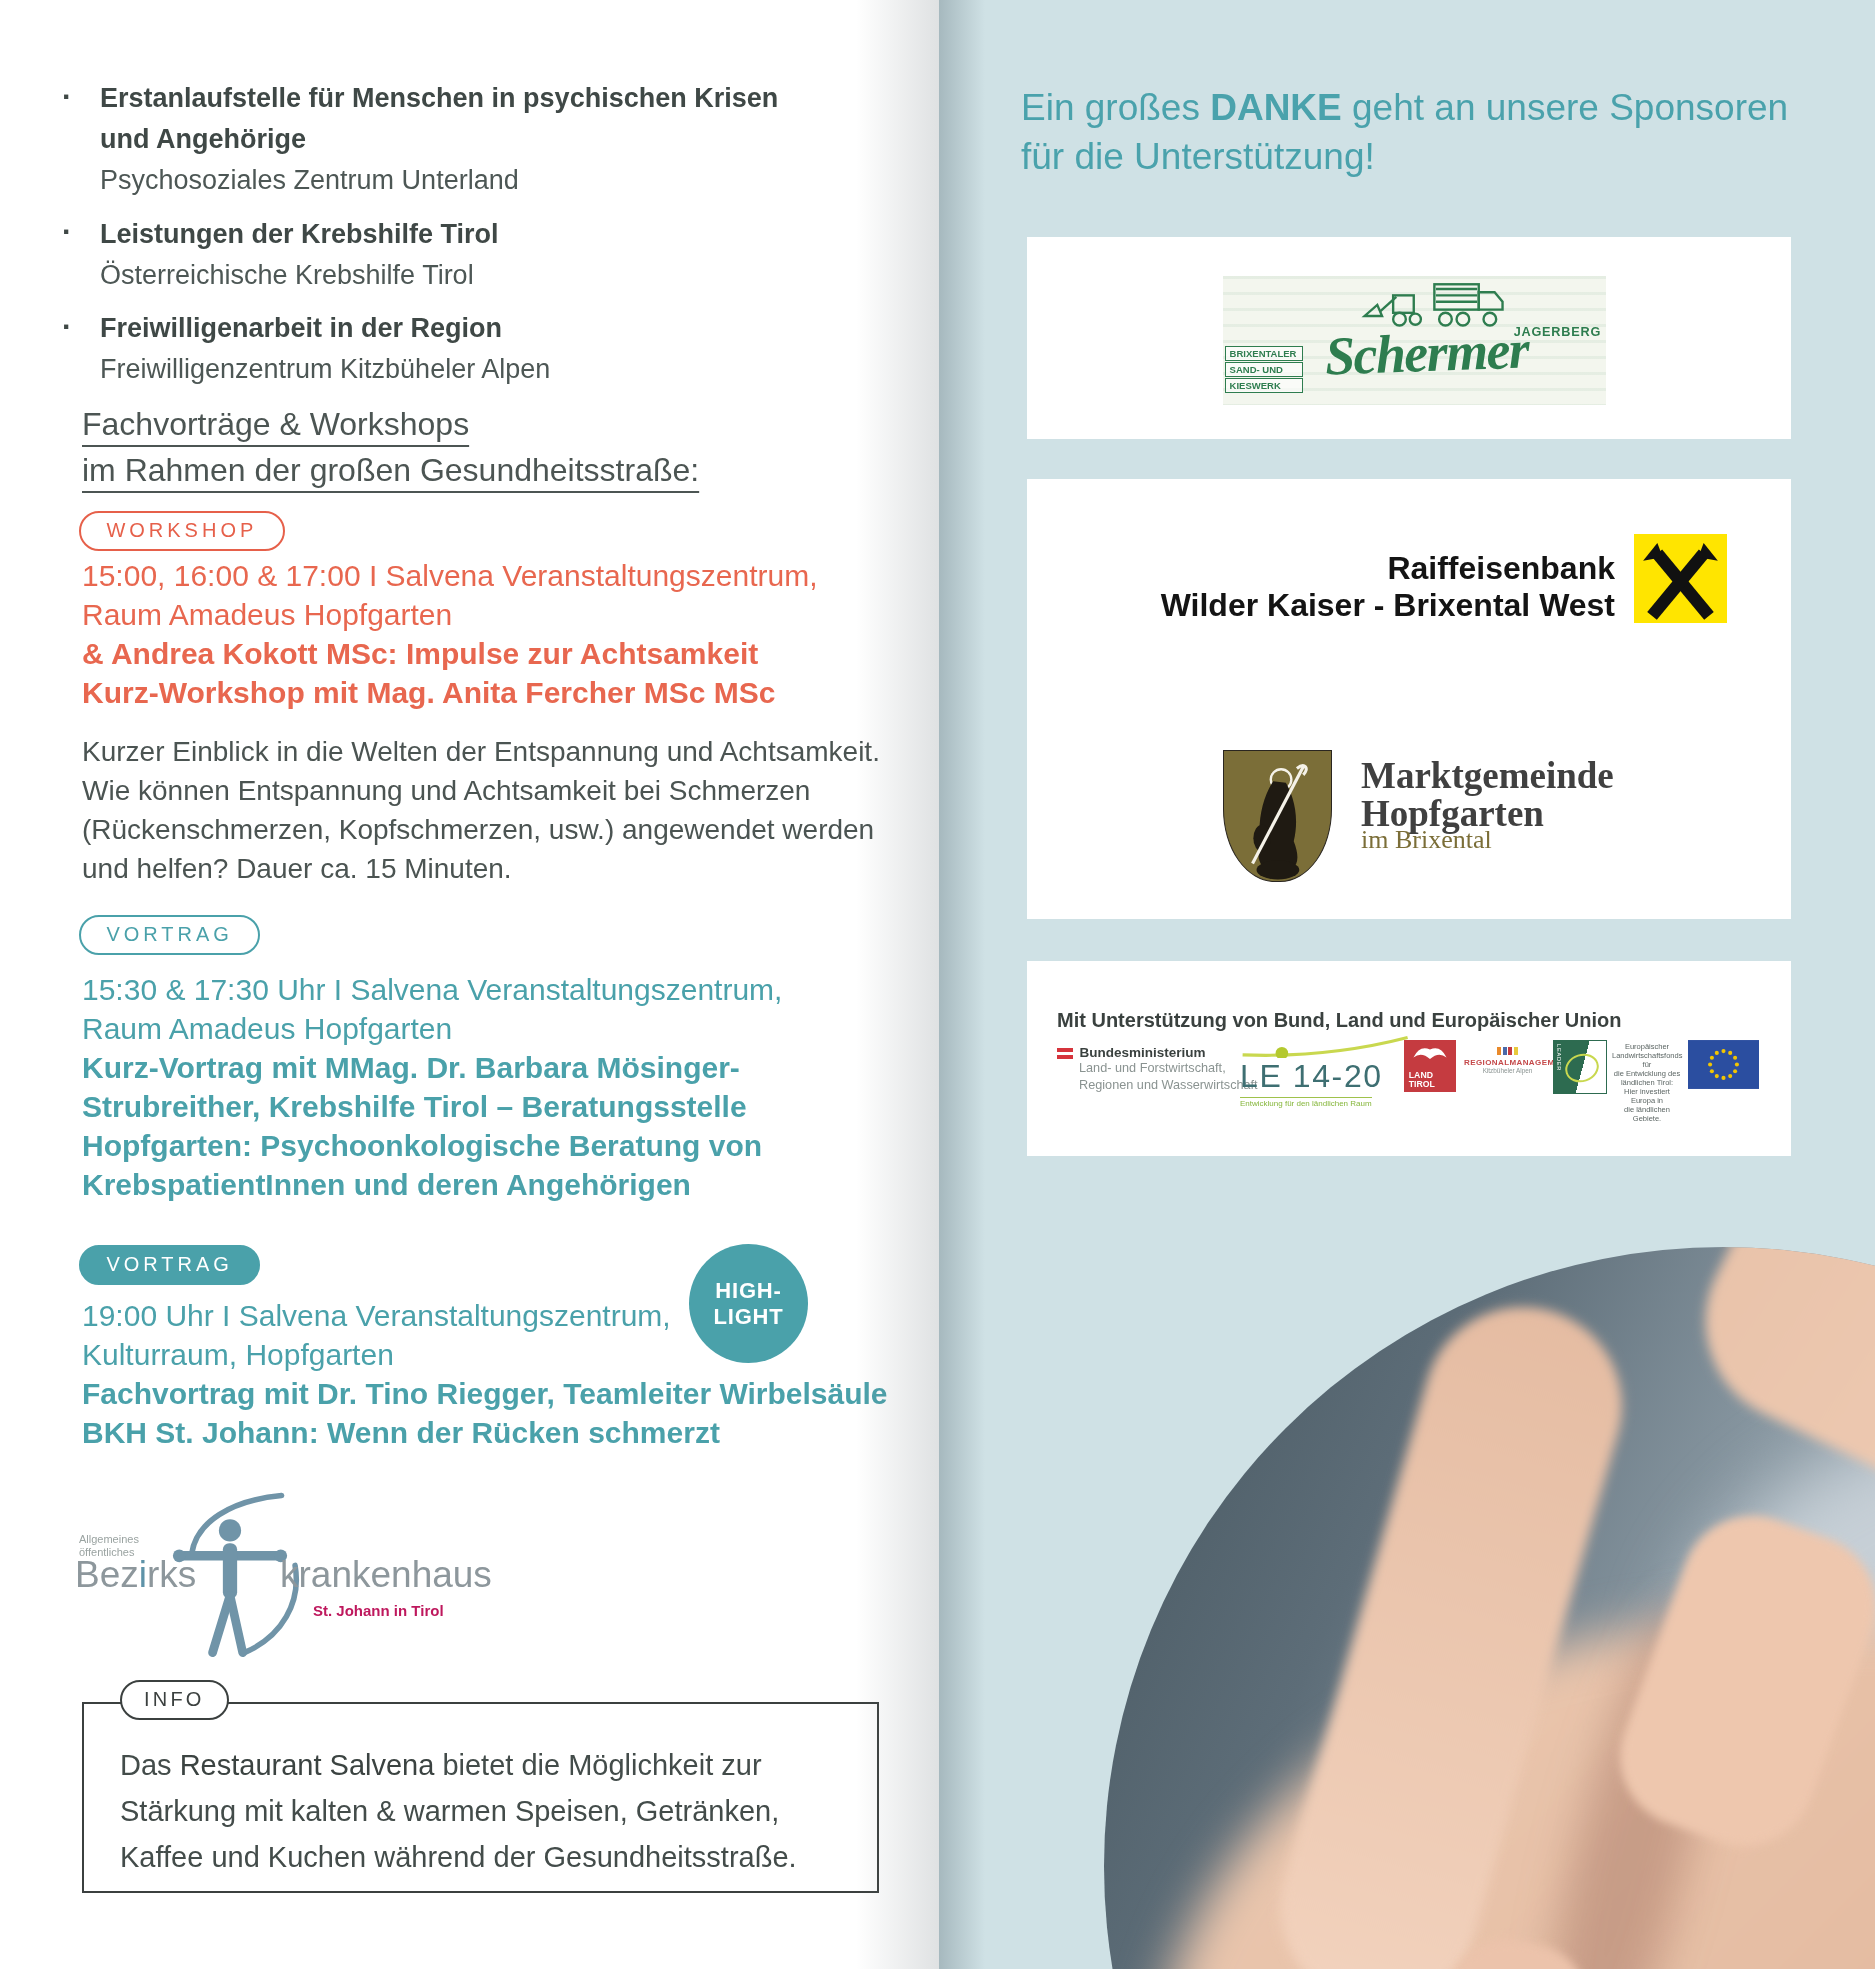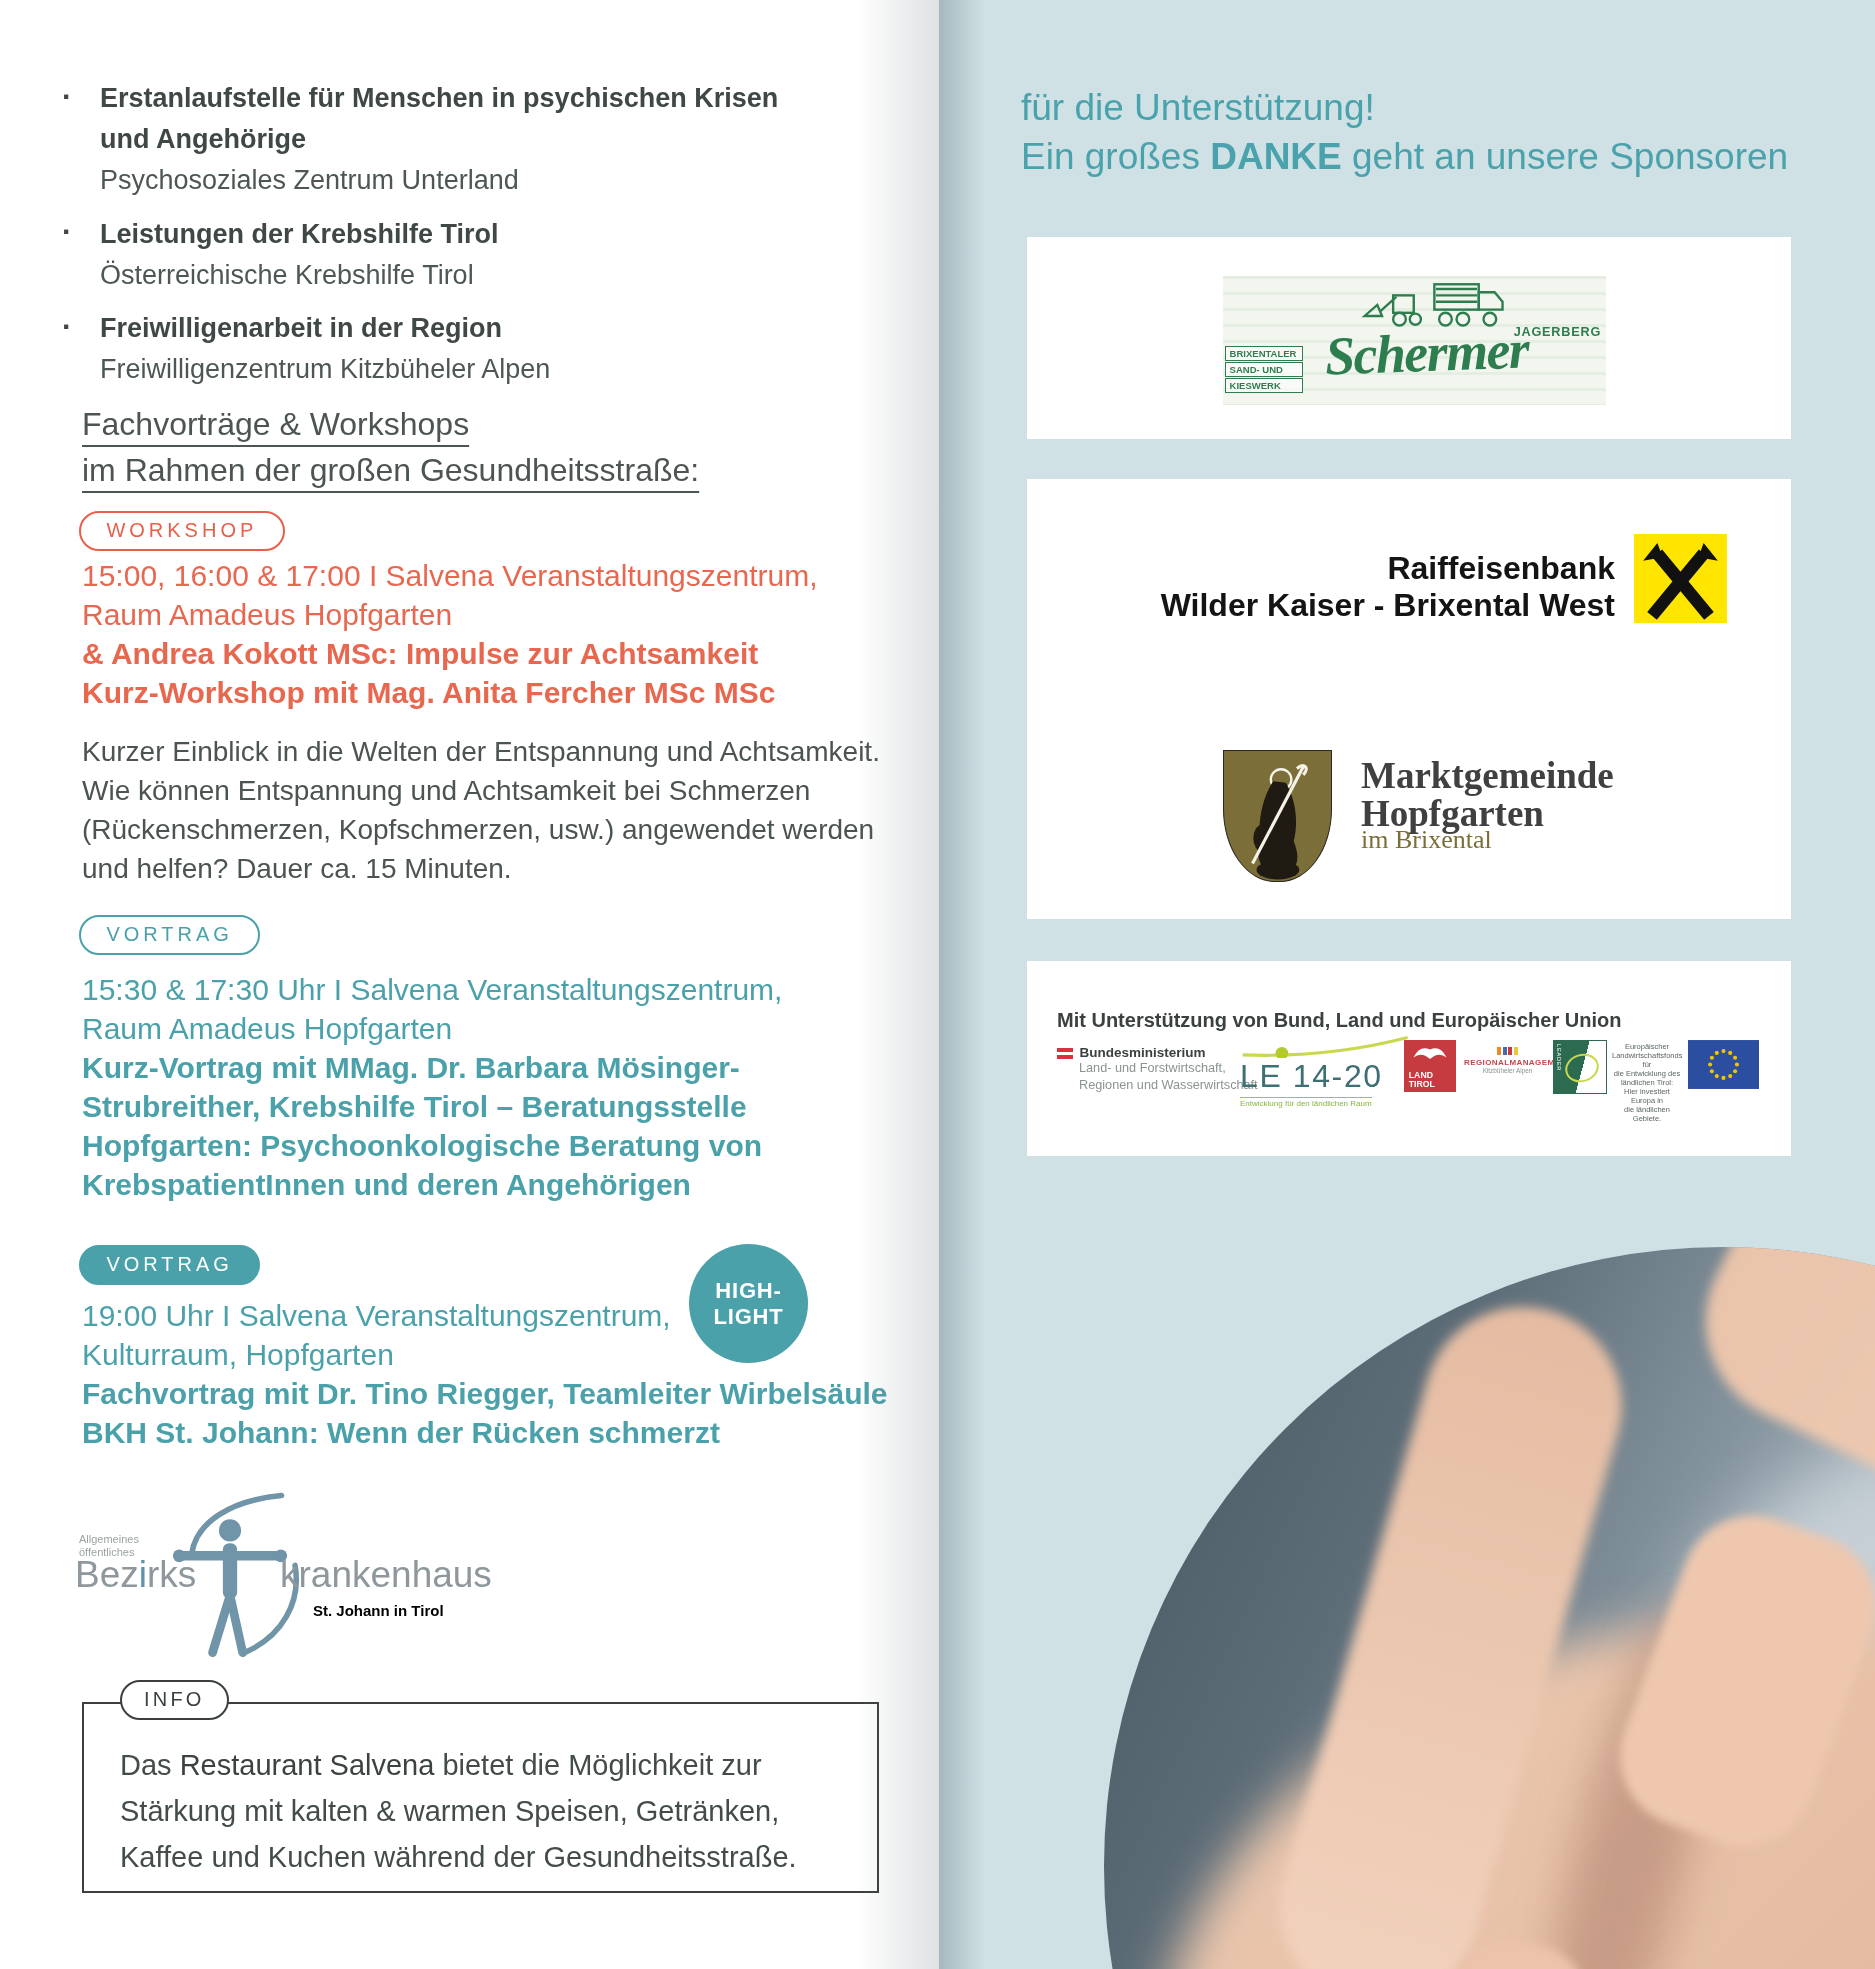--- a/index.html
+++ b/index.html
@@ -39,21 +39,21 @@
              background:#4aa1aa;color:#fff;display:flex;flex-direction:column;align-items:center;
              justify-content:center;font-weight:700;font-size:22px;line-height:26px;letter-spacing:0.8px;}
 
   
   #bkh-logo{position:absolute;left:75px;top:1489px;width:389px;height:171px;}
   #bkh-logo svg{position:absolute;left:36px;top:0;z-index:0;}
   .bkh-small{position:absolute;left:4px;top:44px;font-size:11px;line-height:12.7px;color:#9aa3a1;z-index:2;}
   .bkh-word1{position:absolute;left:0px;top:65px;font-size:37px;color:#8d979c;z-index:2;}
   .bkh-word1 .i{color:#5e93a8;}
   .bkh-word2{position:absolute;left:205px;top:65px;font-size:37px;color:#8d979c;z-index:2;}
-  .bkh-sub{position:absolute;left:238px;top:113px;font-size:15px;font-weight:700;color:#000000;z-index:2;}
+  .bkh-sub{position:absolute;left:238px;top:113px;font-size:15px;font-weight:700;color:#be185d;z-index:2;}
 
   
   #medu-logo{position:absolute;left:445px;top:1503px;width:222px;height:151px;text-align:center;}
   .medu-cubes{position:relative;height:57px;}
   .cube-gray{position:absolute;left:83px;top:9.5px;width:29px;height:29px;background:#eceeee;border:1.6px solid #cdd1d1;transform:rotate(14deg);}
   .cube-teal{position:absolute;left:118px;top:0px;width:19px;height:19px;background:#4e8ba3;transform:rotate(10deg);}
   .medu-name{font-size:52px;letter-spacing:3.2px;line-height:52px;}
   .medu-name .gray{color:#b9bdbf;}
   .medu-name .tealtxt{color:#6d98ab;}
   .medu-tag{margin-top:9.5px;font-size:12.7px;color:#c3c6c7;}
@@ -235,22 +235,22 @@
     <div id="info-badge">INFO</div>
     <div id="info-text">
       <div class="line"><span>Das </span><span class="bold">Restaurant Salvena</span><span> bietet die Möglichkeit zur</span></div>
       <div class="line">Stärkung mit kalten &amp; warmen Speisen, Getränken,</div>
       <div class="line">Kaffee und Kuchen während der Gesundheitsstraße.</div>
     </div>
   </div>
 </div>
 
 <div id="sponsor-heading">
+  <div class="line"><span>Ein großes </span><span class="bold">DANKE</span><span> geht an unsere Sponsoren</span></div>
   <div class="line">für die Unterstützung!</div>
-  <div class="line"><span>Ein großes </span><span class="bold">DANKE</span><span> geht an unsere Sponsoren</span></div>
 </div>
 
 <div class="card" id="card-schermer">
   <div class="sch-logo">
     <svg class="sch-truck" width="167" height="65" viewBox="0 0 210 82">
       <g stroke="#2e7d4f" stroke-width="3" fill="none">
         <path d="M8 58 L30 58 L24 44 Z"></path>
         <path d="M28 52 L48 34"></path>
         <rect x="44" y="32" width="26" height="22"></rect>
         <circle cx="52" cy="62" r="8"></circle>

